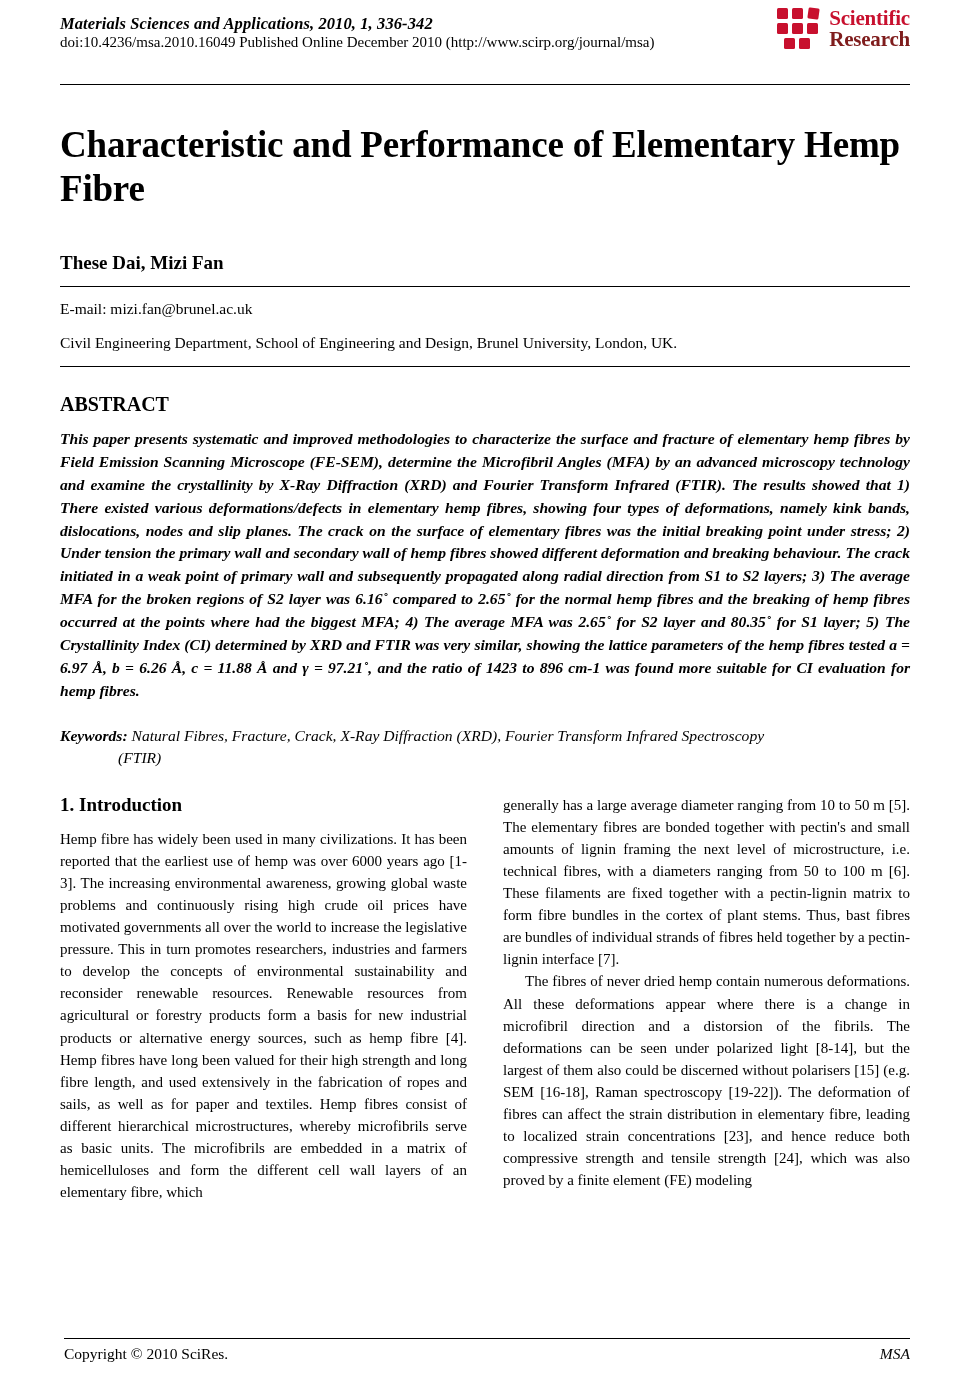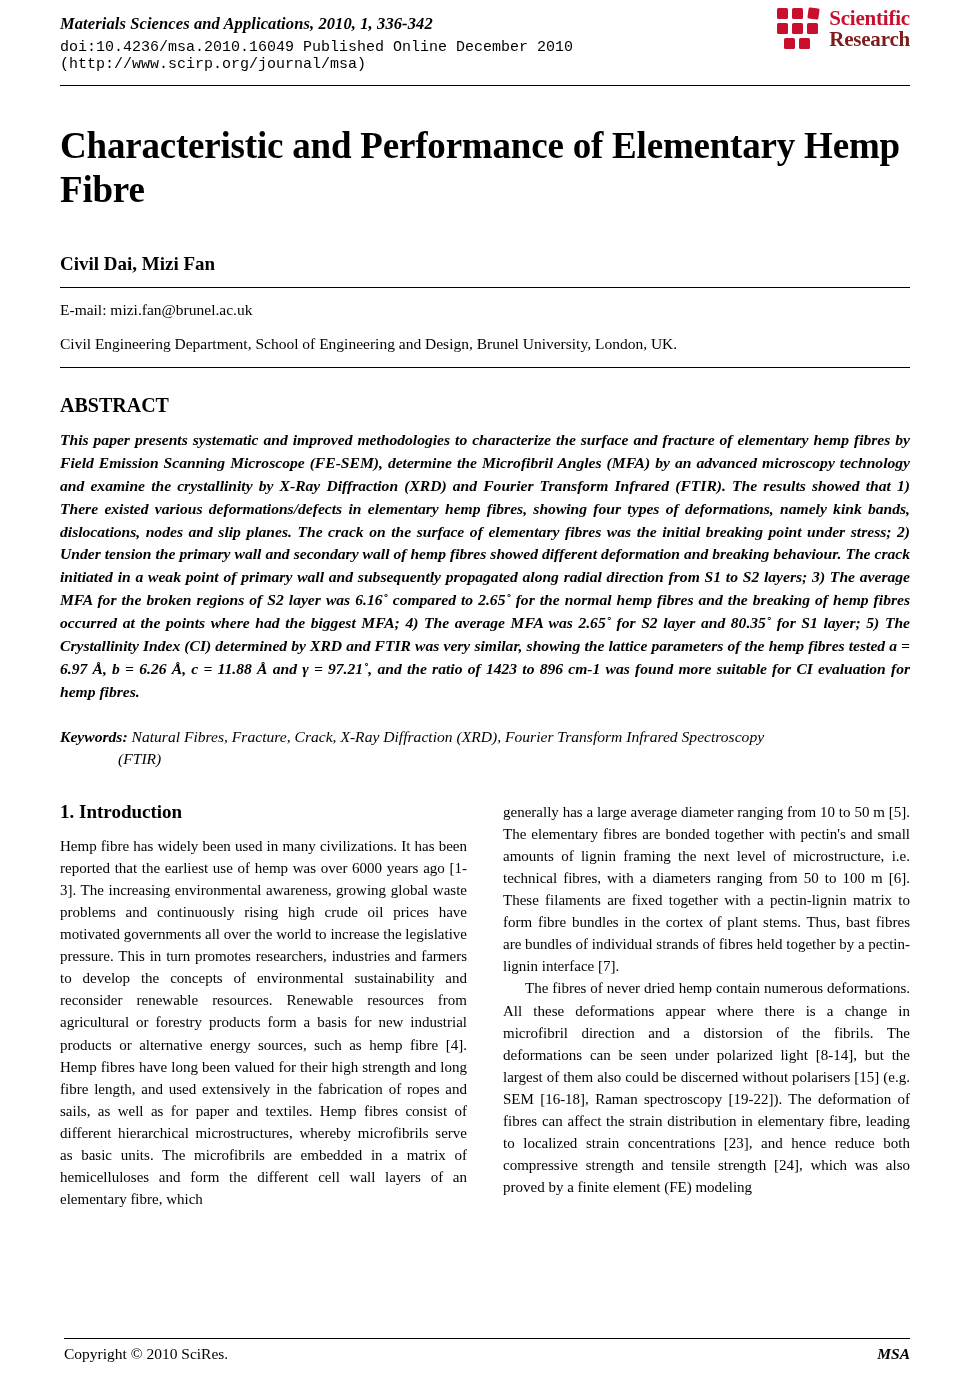--- a/index.html
+++ b/index.html
@@ -39,22 +39,20 @@
     width: 640px;
   }
   .journal-line {
     font-weight: bold;
     font-style: italic;
     font-size: 16.5px;
     letter-spacing: 0.1px;
   }
   .doi-line {
     font-size: 15px;
-    margin-top: 5px;
-    font-family: Liberation Mono, monospace;
   }
   .logo {
     position: absolute;
     right: 0;
     top: 6px;
     display: flex;
     align-items: center;
     gap: 8px;
     text-align: center;
   }
@@ -140,21 +138,21 @@
   .keywords .kw-label {
     font-weight: bold;
   }
   .kw-indent {
     display: inline-block;
     width: 58px;
   }
 
   
   .cols {
-    margin-top: 30px;
+    margin-top: 24px;
     display: flex;
     gap: 36px;
   }
   .col {
     width: 407px;
   }
   h3.subsec {
     font-size: 19px;
     font-weight: bold;
     margin: 0 0 12px 0;
@@ -182,21 +180,21 @@
   .footer-rule {
     border-top: 1.3px solid #000;
     margin-bottom: 6px;
   }
   .footer-row {
     display: flex;
     justify-content: space-between;
     font-size: 15.5px;
   }
   .footer-right {
-    font-weight: bold;
+    font-weight: normal;
     font-style: italic;
   }
 </style>
 </head>
 <body>
 
 <div class="page">
   <div class="content">
 
     <div class="header">
@@ -223,21 +221,21 @@
           <div class="l1">Scientific</div>
           <div class="l2">Research</div>
         </div>
       </div>
     </div>
 
     <hr class="rule">
 
     <h1 class="title">Characteristic and Performance of Elementary Hemp Fibre</h1>
 
-    <div class="authors">Civil Dai, Mizi Fan</div>
+    <div class="authors">These Dai, Mizi Fan</div>
 
     <hr class="rule thin">
 
     <div class="affil">E-mail: mizi.fan@brunel.ac.uk</div>
     <div class="affil">Civil Engineering Department, School of Engineering and Design, Brunel University, London, UK.</div>
 
 
     <hr class="rule thin">
 
     <h2 class="sec">ABSTRACT</h2>

